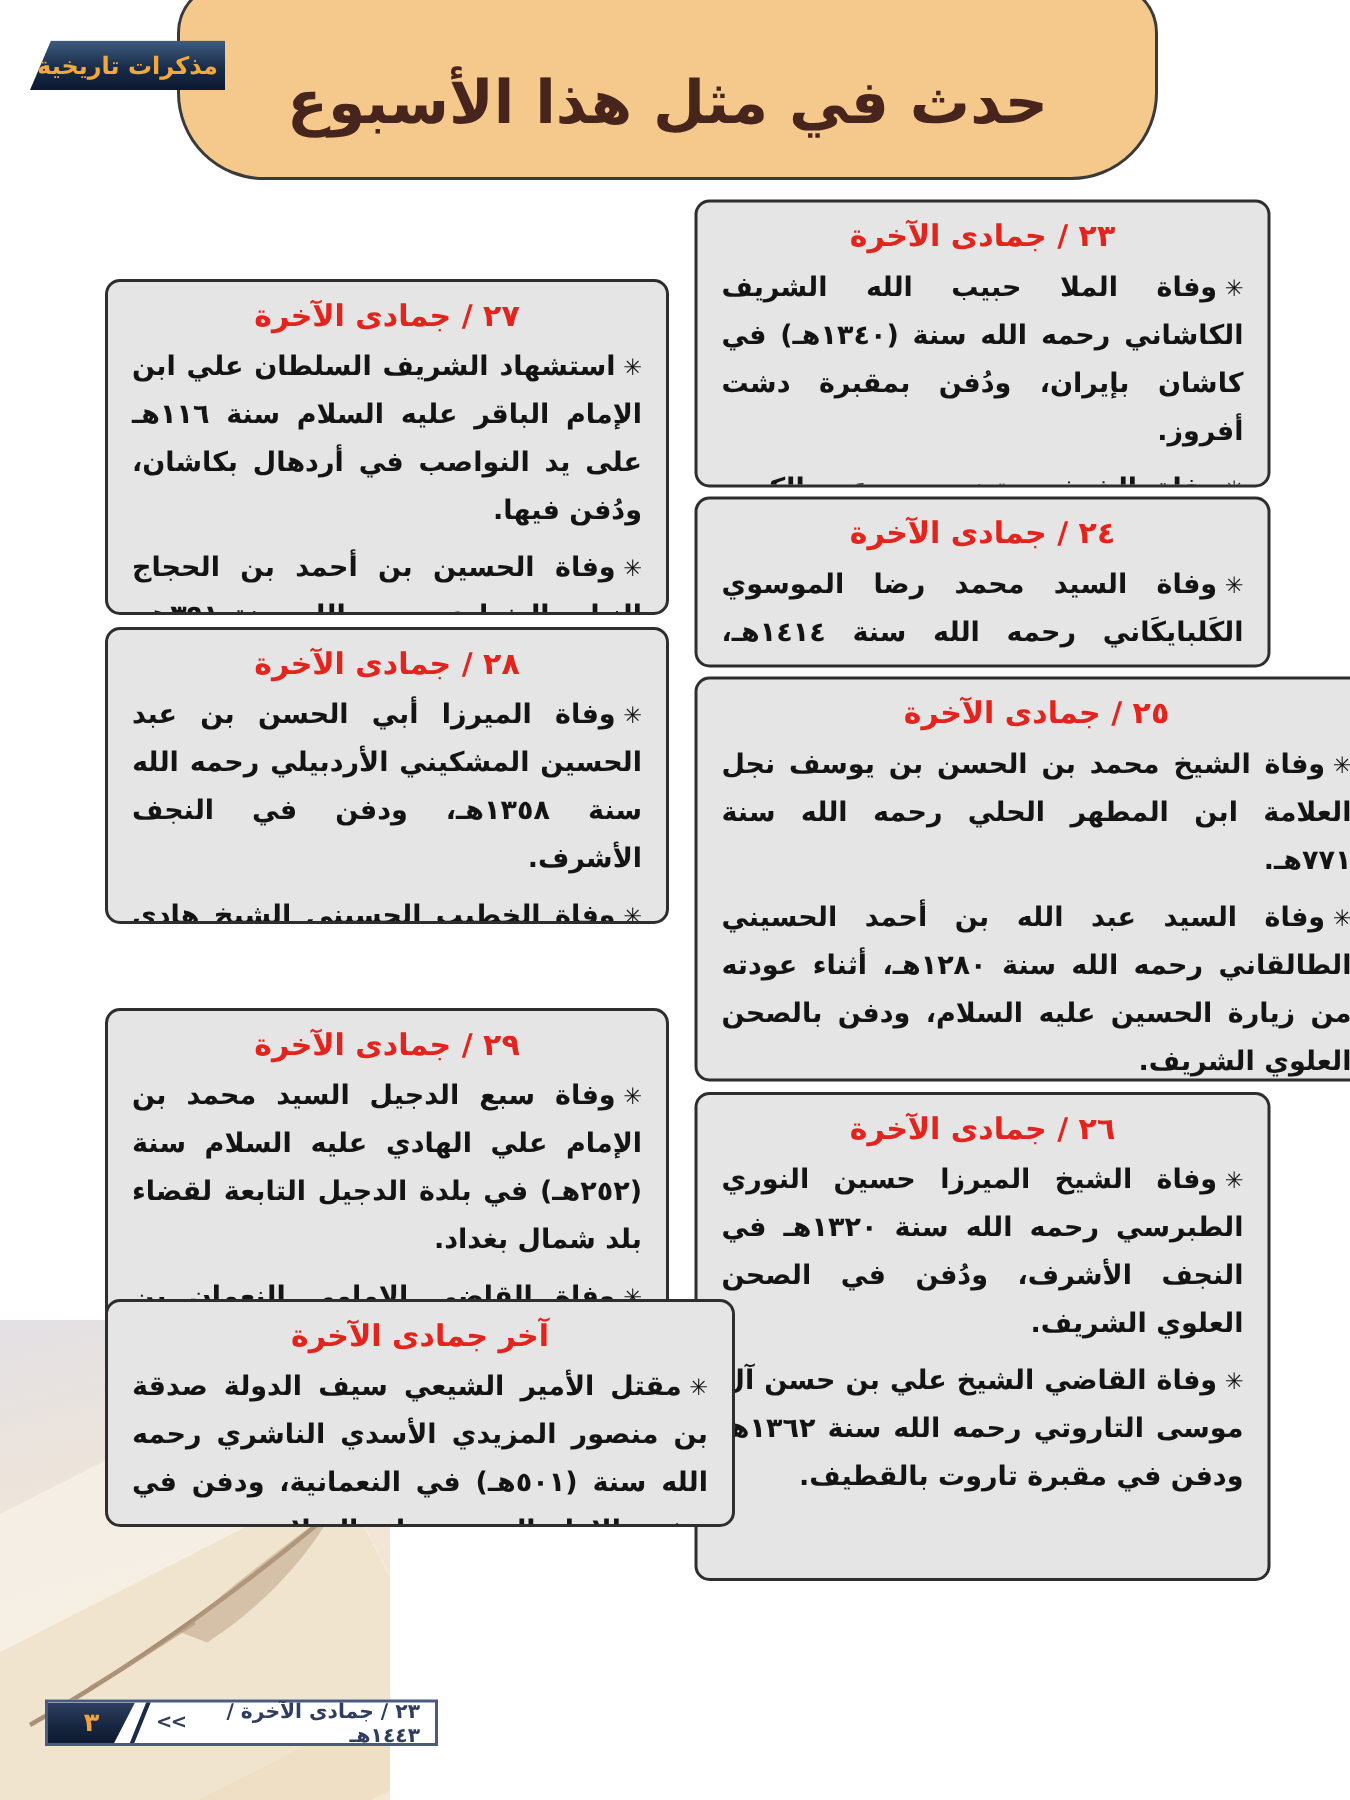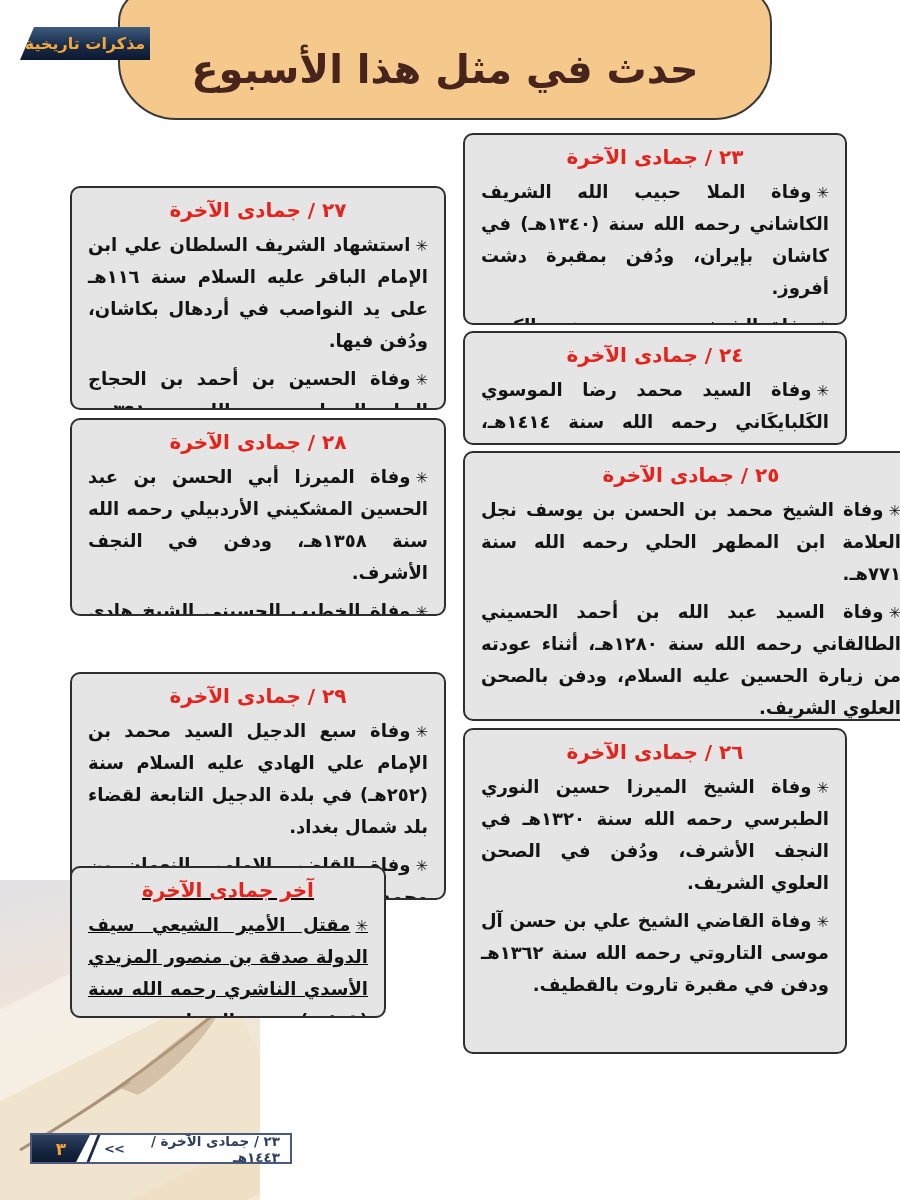--- a/index.html
+++ b/index.html
@@ -36,21 +36,21 @@
     border-radius:10px; padding:8px 16px 10px; overflow:hidden; direction:rtl; }
   .box-heading { text-align:center; color:#E3231C; font-size:20px; font-weight:bold; margin:2px 0 7px; }
   .entry { font-size:18px; font-weight:bold; color:#141414; line-height:1.78;
     text-align:justify; margin-bottom:6px; }
   .entry:last-child { margin-bottom:0; }
   .bullet { font-size:15px; margin-left:5px; color:#141414; }
 
   .b-l1 { top:186px; left:70px;  width:376px; height:224px; }
   .b-l2 { top:418px; left:70px;  width:376px; height:198px; }
   .b-l3 { top:628px; left:70px;  width:376px; height:228px;margin-top:44px; }
-  .b-l4 { top:866px; left:70px;  width:316px; height:152px;text-decoration:underline; }
+  .b-l4 { top:866px; left:70px;  width:420px; height:152px; }
   .b-r1 { top:133px; left:463px; width:384px; height:192px; }
   .b-r2 { top:331px; left:463px; width:384px; height:114px; }
   .b-r3 { top:451px; left:463px; width:456px; height:270px; }
   .b-r4 { top:728px; left:463px; width:384px; height:326px; }
 
   
   .footer { position:absolute; top:1133px; left:30px; width:262px; height:31px; z-index:3;
     background:#ffffff; border:2px solid #4A5A80; direction:rtl;
     display:flex; align-items:center; gap:7px; padding:0 10px 0 72px;
     font-size:13.5px; font-weight:bold; color:#2F3E5E; }

